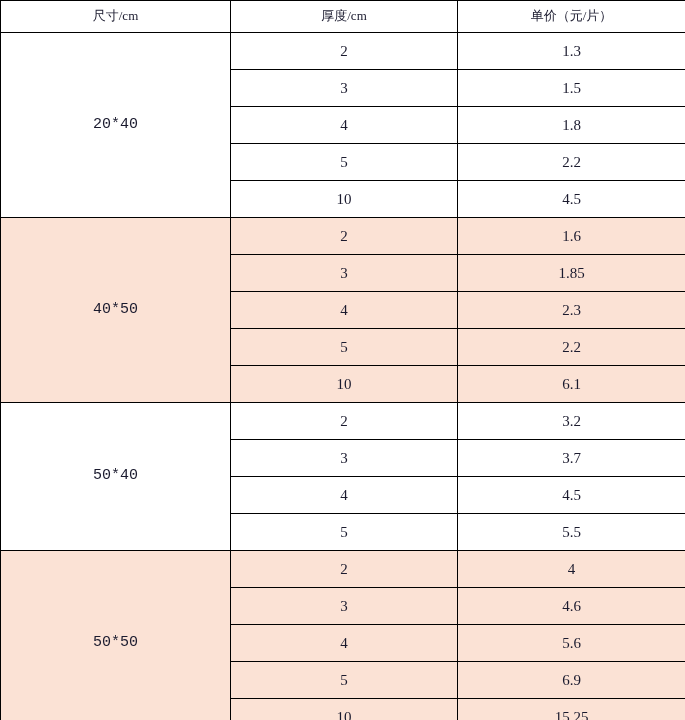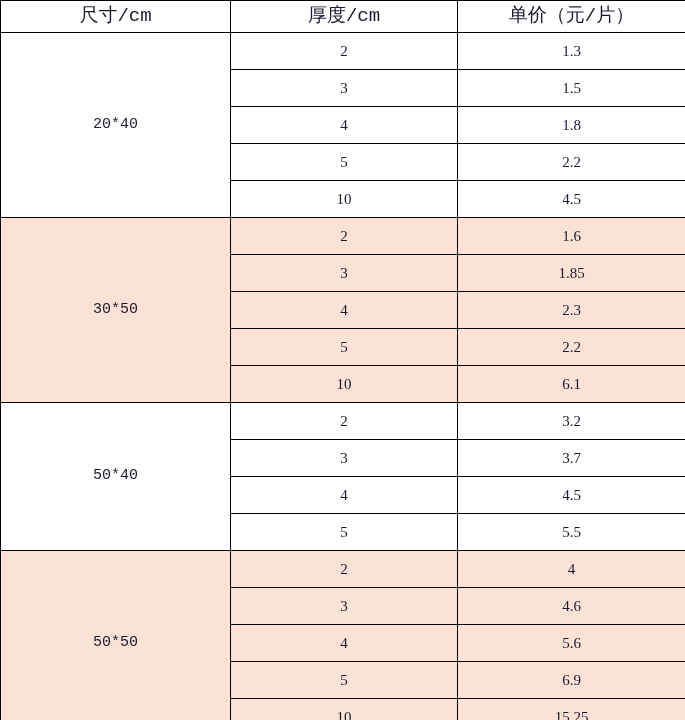--- a/index.html
+++ b/index.html
@@ -28,22 +28,21 @@
     border: 1px solid #000000;
     text-align: center;
     vertical-align: middle;
     font-weight: normal;
     font-size: 15px;
     line-height: 1.1;
     padding: 0;
   }
   table.price-table thead th {
     height: 31px;
-    font-size: 19px;
-    font-family: Liberation Mono, monospace;
+    font-size: 13px;
   }
   table.price-table tbody td {
     height: 36px;
   }
   tr.row-alt td,
   td.cell-alt {
     background: #FBE2D5;
   }
   tr.row-plain td,
   td.cell-plain {
@@ -86,21 +85,21 @@
       </tr>
       <tr class="row-plain">
         <td>5</td>
         <td>2.2</td>
       </tr>
       <tr class="row-plain">
         <td>10</td>
         <td>4.5</td>
       </tr>
       <tr class="row-alt">
-        <td rowspan="5" class="size-cell cell-alt">30*50</td>
+        <td rowspan="5" class="size-cell cell-alt">40*50</td>
         <td>2</td>
         <td>1.6</td>
       </tr>
       <tr class="row-alt">
         <td>3</td>
         <td>1.85</td>
       </tr>
       <tr class="row-alt">
         <td>4</td>
         <td>2.3</td>

